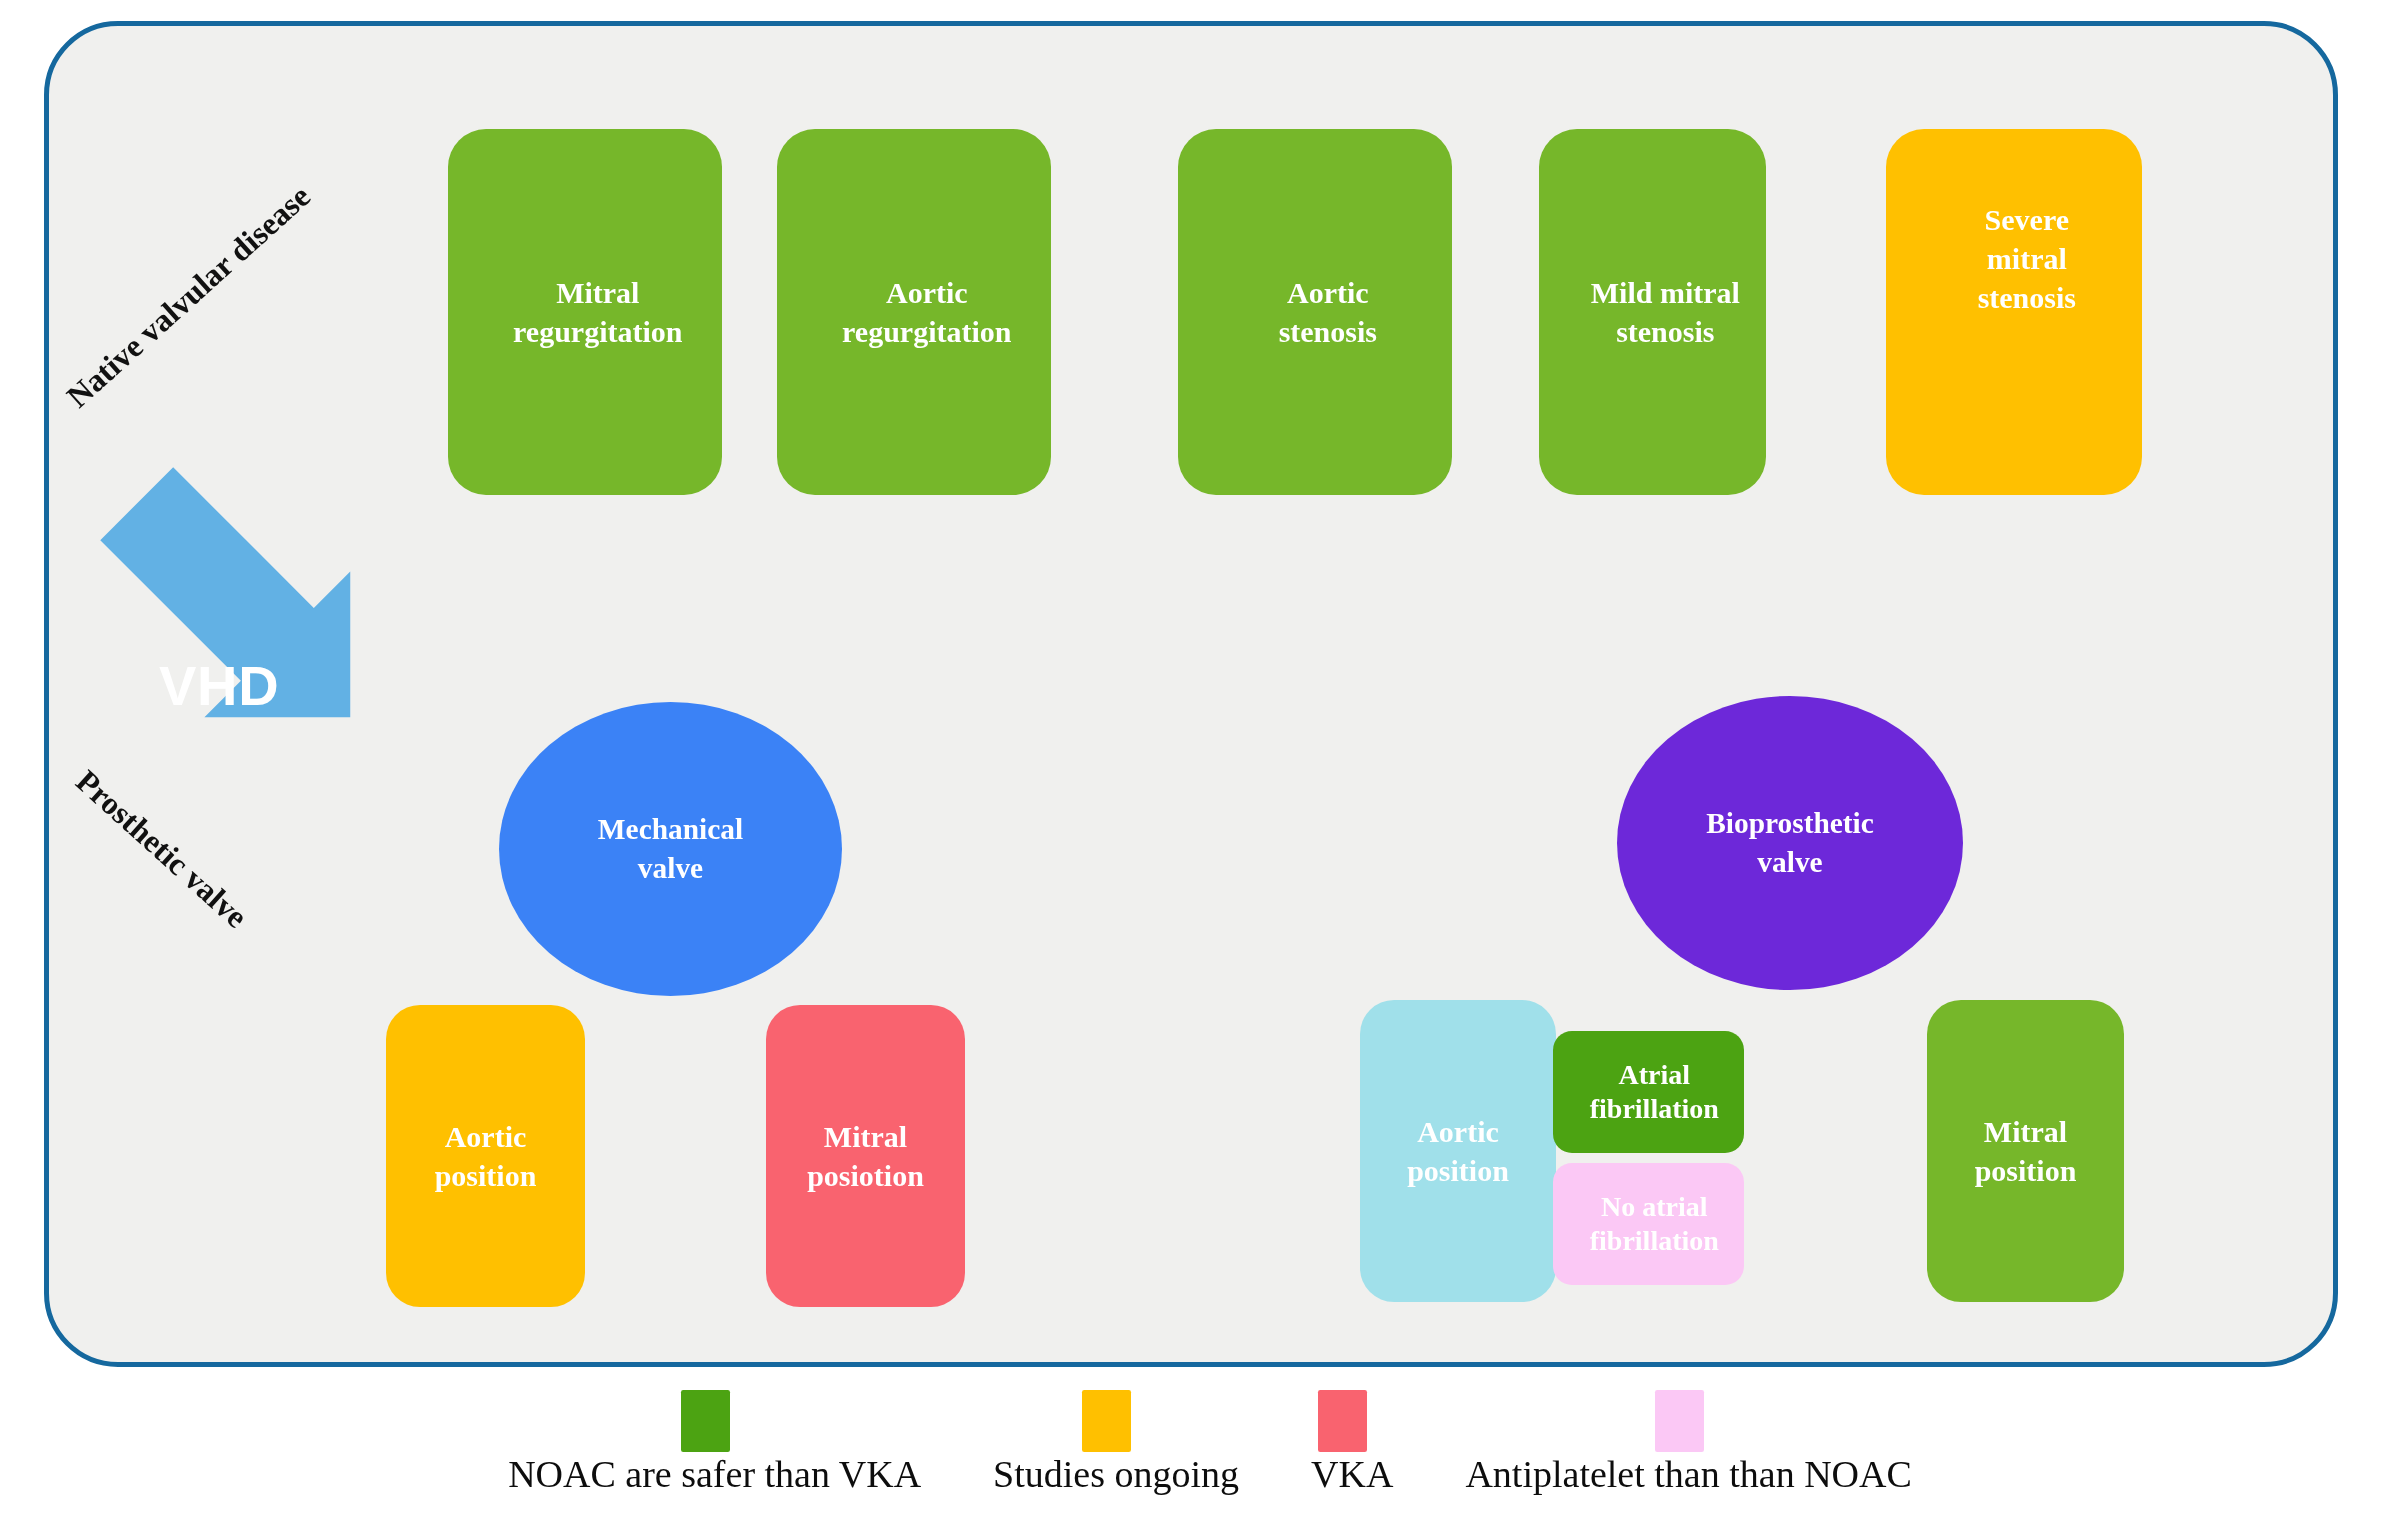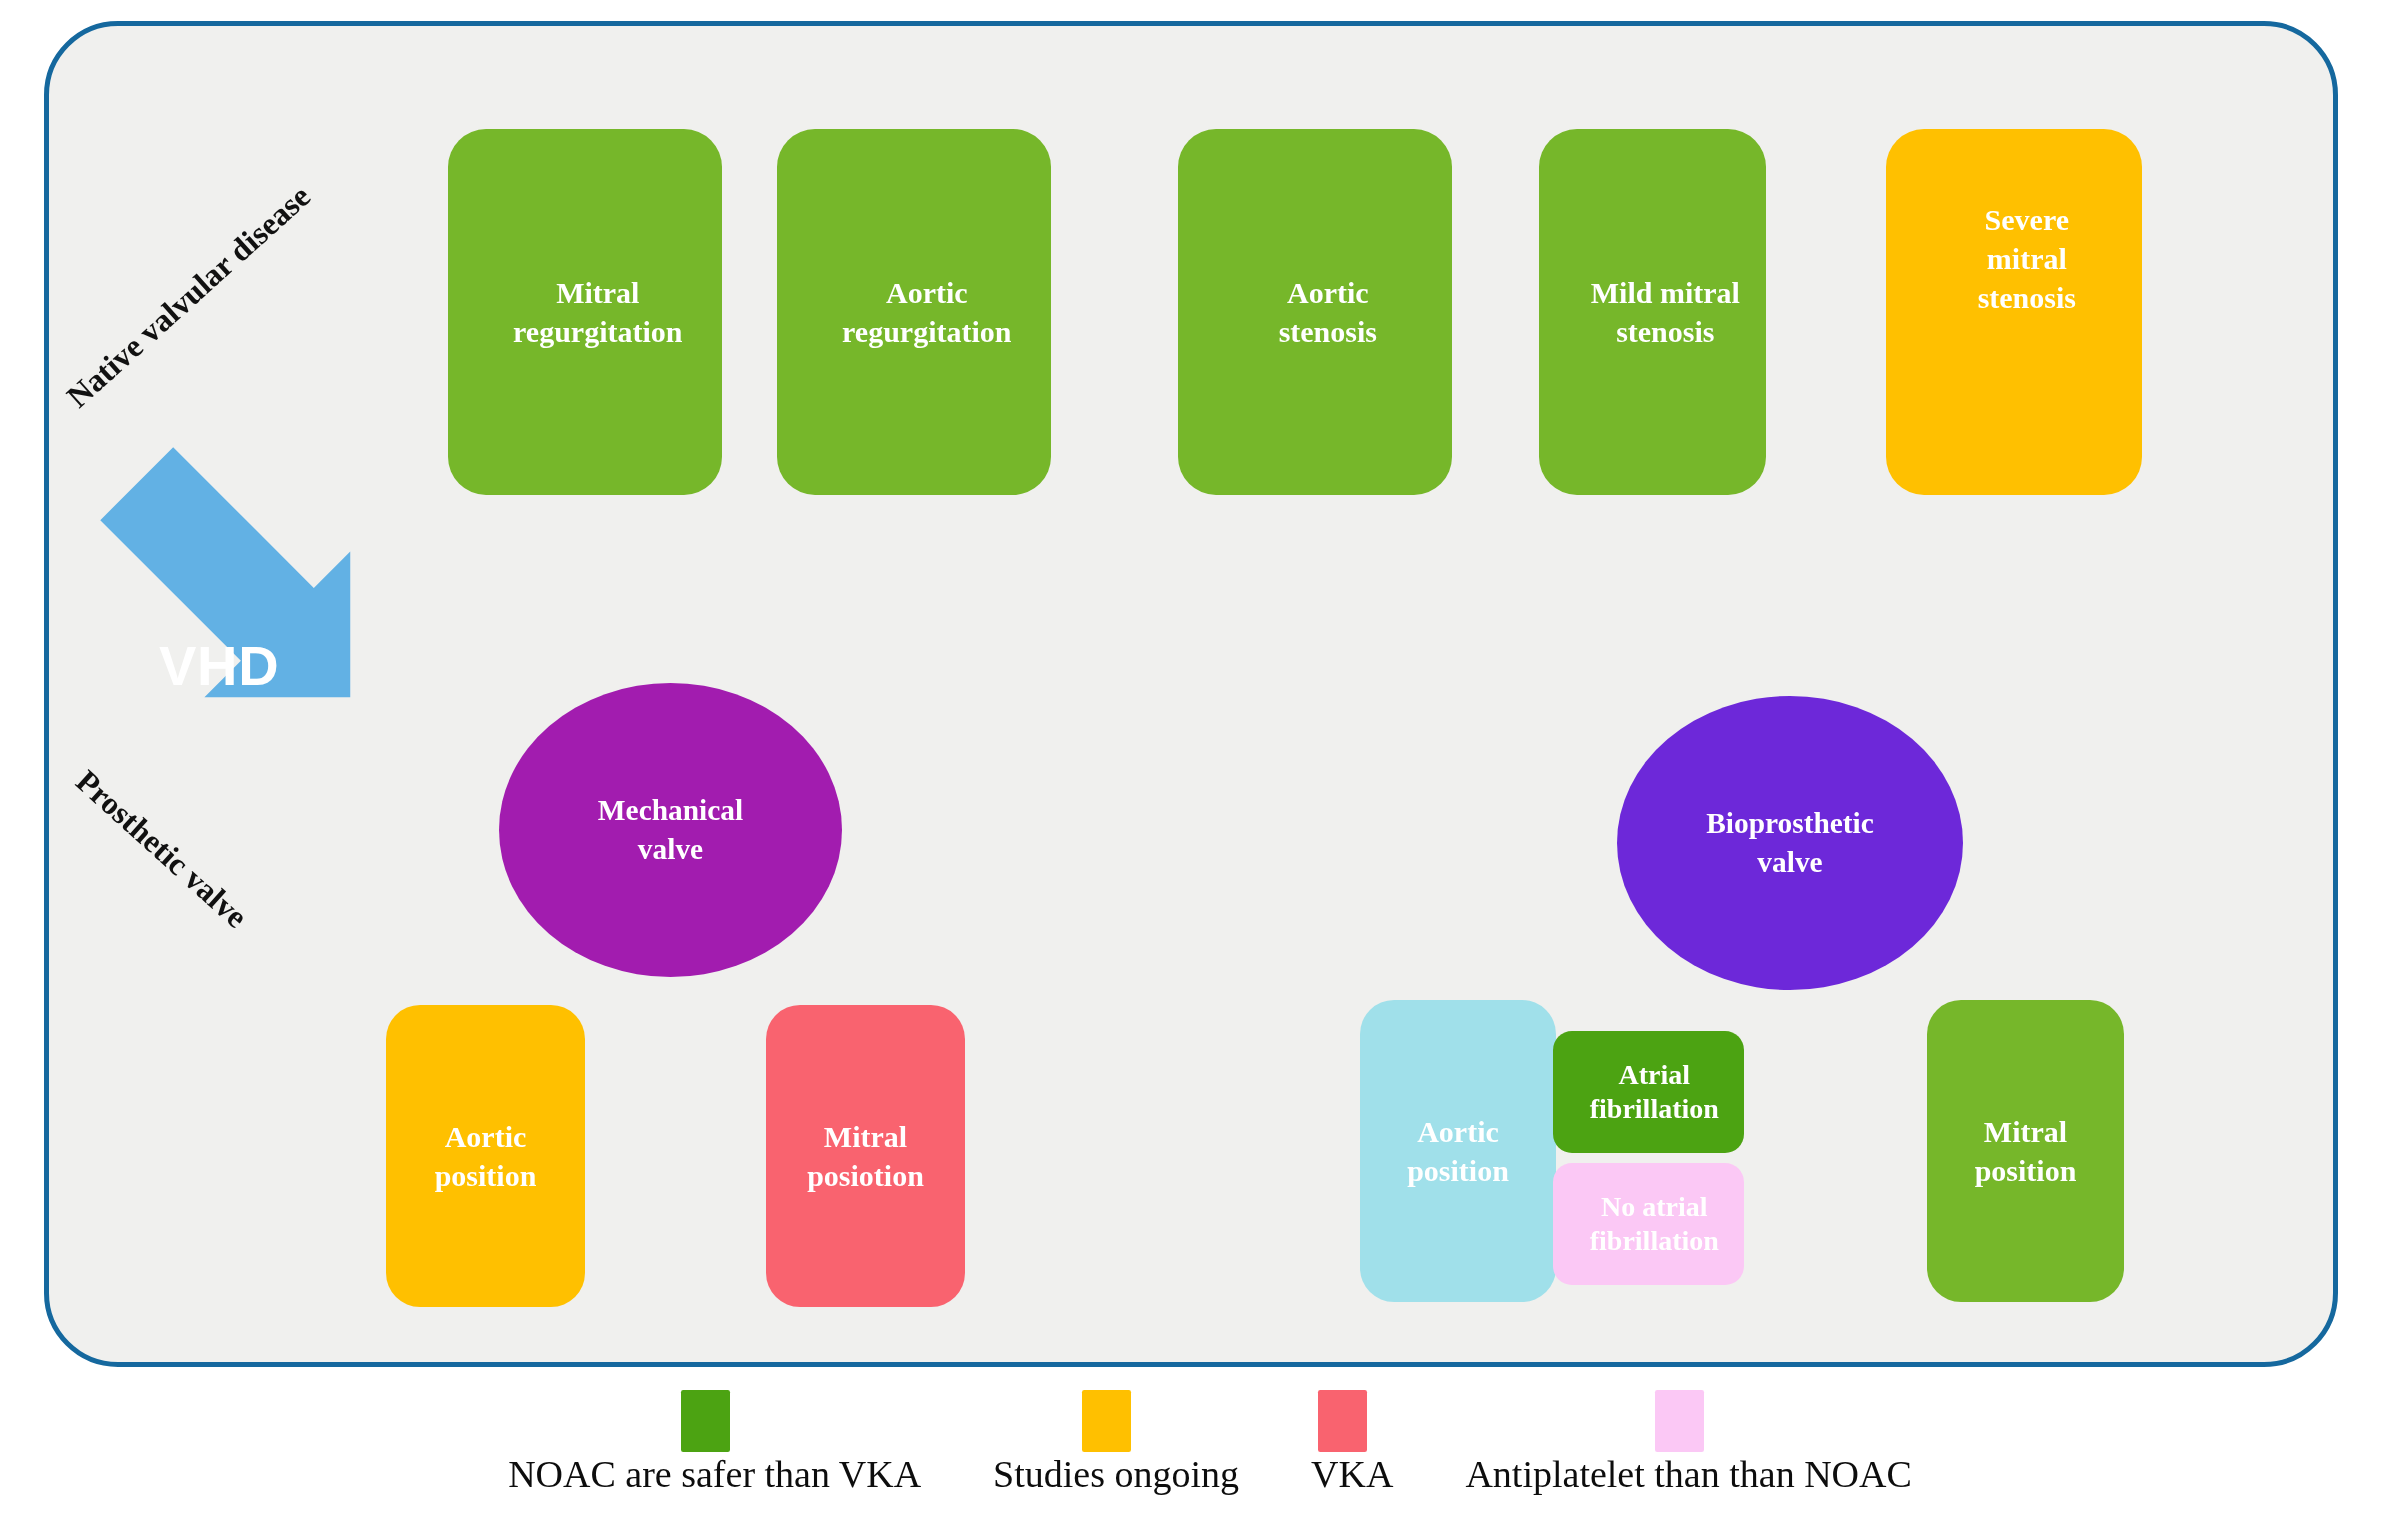--- a/index.html
+++ b/index.html
@@ -52,21 +52,21 @@
     text-align:center;
     color:#ffffff;
     font-weight:bold;
     font-size:29.4px;
     line-height:1.32;
   }
 
   
   .vhd-wrap{
     position:absolute;
-    left:65px;top:412px;
+    left:65px;top:432px;
     width:383px;height:383px;
   }
   .vhd-shape{
     position:absolute;
     left:0;top:0;width:100%;height:100%;
   }
   .vhd-label{
     position:absolute;
     left:94px;top:221px;
     color:#ffffff;
@@ -143,21 +143,21 @@
       <g transform="rotate(45 260 260)">
         <path d="M 60 110 L 330 110 L 330 40 L 470 180 L 330 320 L 330 250 L 60 250 Z" fill="#62B1E4" transform="translate(-30 80)"></path>
       </g>
     </svg>
     <span class="vhd-label">VHD</span>
   </div>
 
   <div class="diag-label diag-native">Native valvular disease</div>
   <div class="diag-label diag-prosth">Prosthetic valve</div>
 
-  <div class="ellipse" style="left: 499px; top: 683px; width: 343px; height: 294px; background: #a21caf;">Mechanical<br>valve</div>
+  <div class="ellipse" style="left: 499px; top: 702px; width: 343px; height: 294px; background: #3b82f6;">Mechanical<br>valve</div>
 
   <div class="node bottom" style="left: 386px; top: 1005px; width: 199px; height: 302px; background: rgb(255, 192, 0);">Aortic<br>position</div>
 
   <div class="node bottom" style="left: 766px; top: 1005px; width: 199px; height: 302px; background: rgb(249, 99, 111);">Mitral<br>posiotion</div>
 
   <div class="ellipse" style="left: 1617px; top: 696px; width: 346px; height: 294px; background: #6d28d9;">Bioprosthetic<br>valve</div>
 
   <div class="node bottom" style="left: 1360px; top: 1000px; width: 196px; height: 302px; background: rgb(160, 224, 234);">Aortic<br>position</div>
 
   <div class="node small" style="left: 1553px; top: 1031px; width: 191px; height: 122px; background: rgb(76, 163, 18);">Atrial<br>fibrillation</div>

